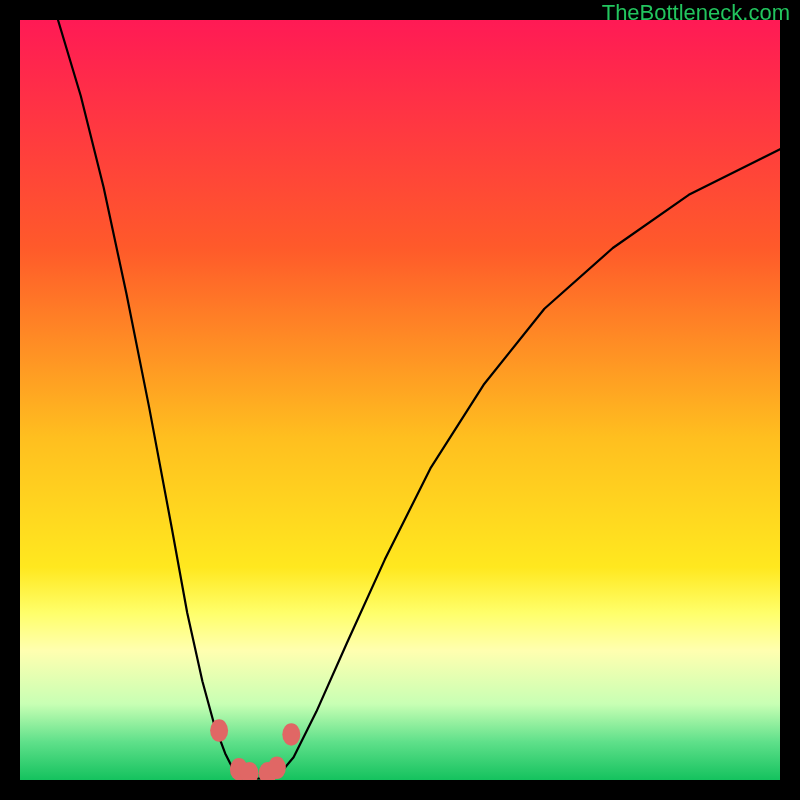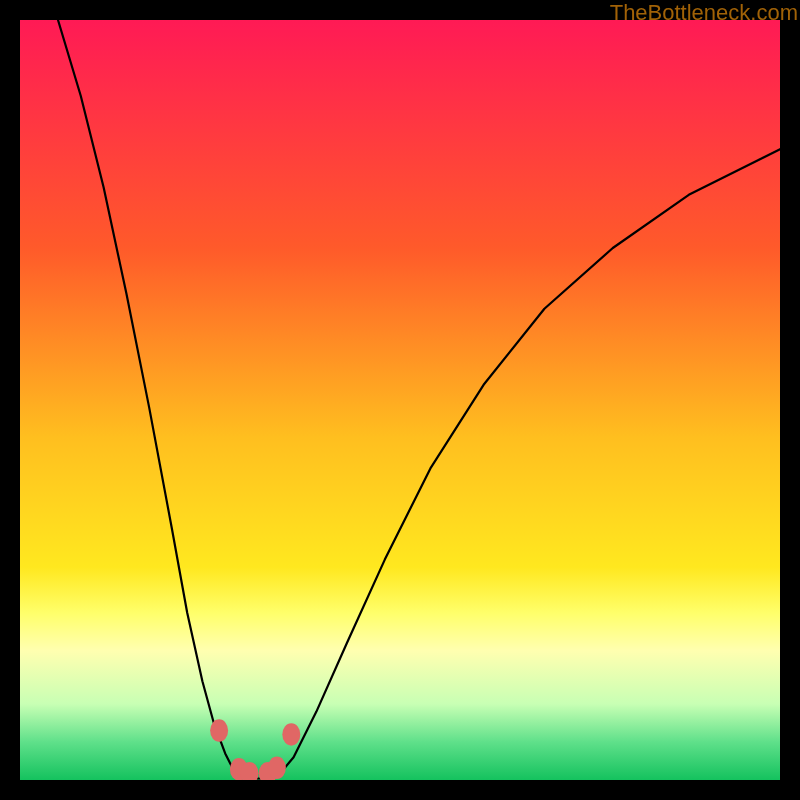--- a/index.html
+++ b/index.html
@@ -22,22 +22,22 @@
   .plot-area {
     position: absolute;
     left: 0;
     top: 0;
     width: 760px;
     height: 760px;
   }
   .watermark {
     position: absolute;
     top: 0px;
-    right: 2px;
-    color: #a16207;
+    right: 10px;
+    color: #22c55e;
     font-size: 22px;
     letter-spacing: 0px;
     font-weight: 400;
     z-index: 50;
   }
   svg { display: block; }
 </style>
 </head>
 <body>
 

